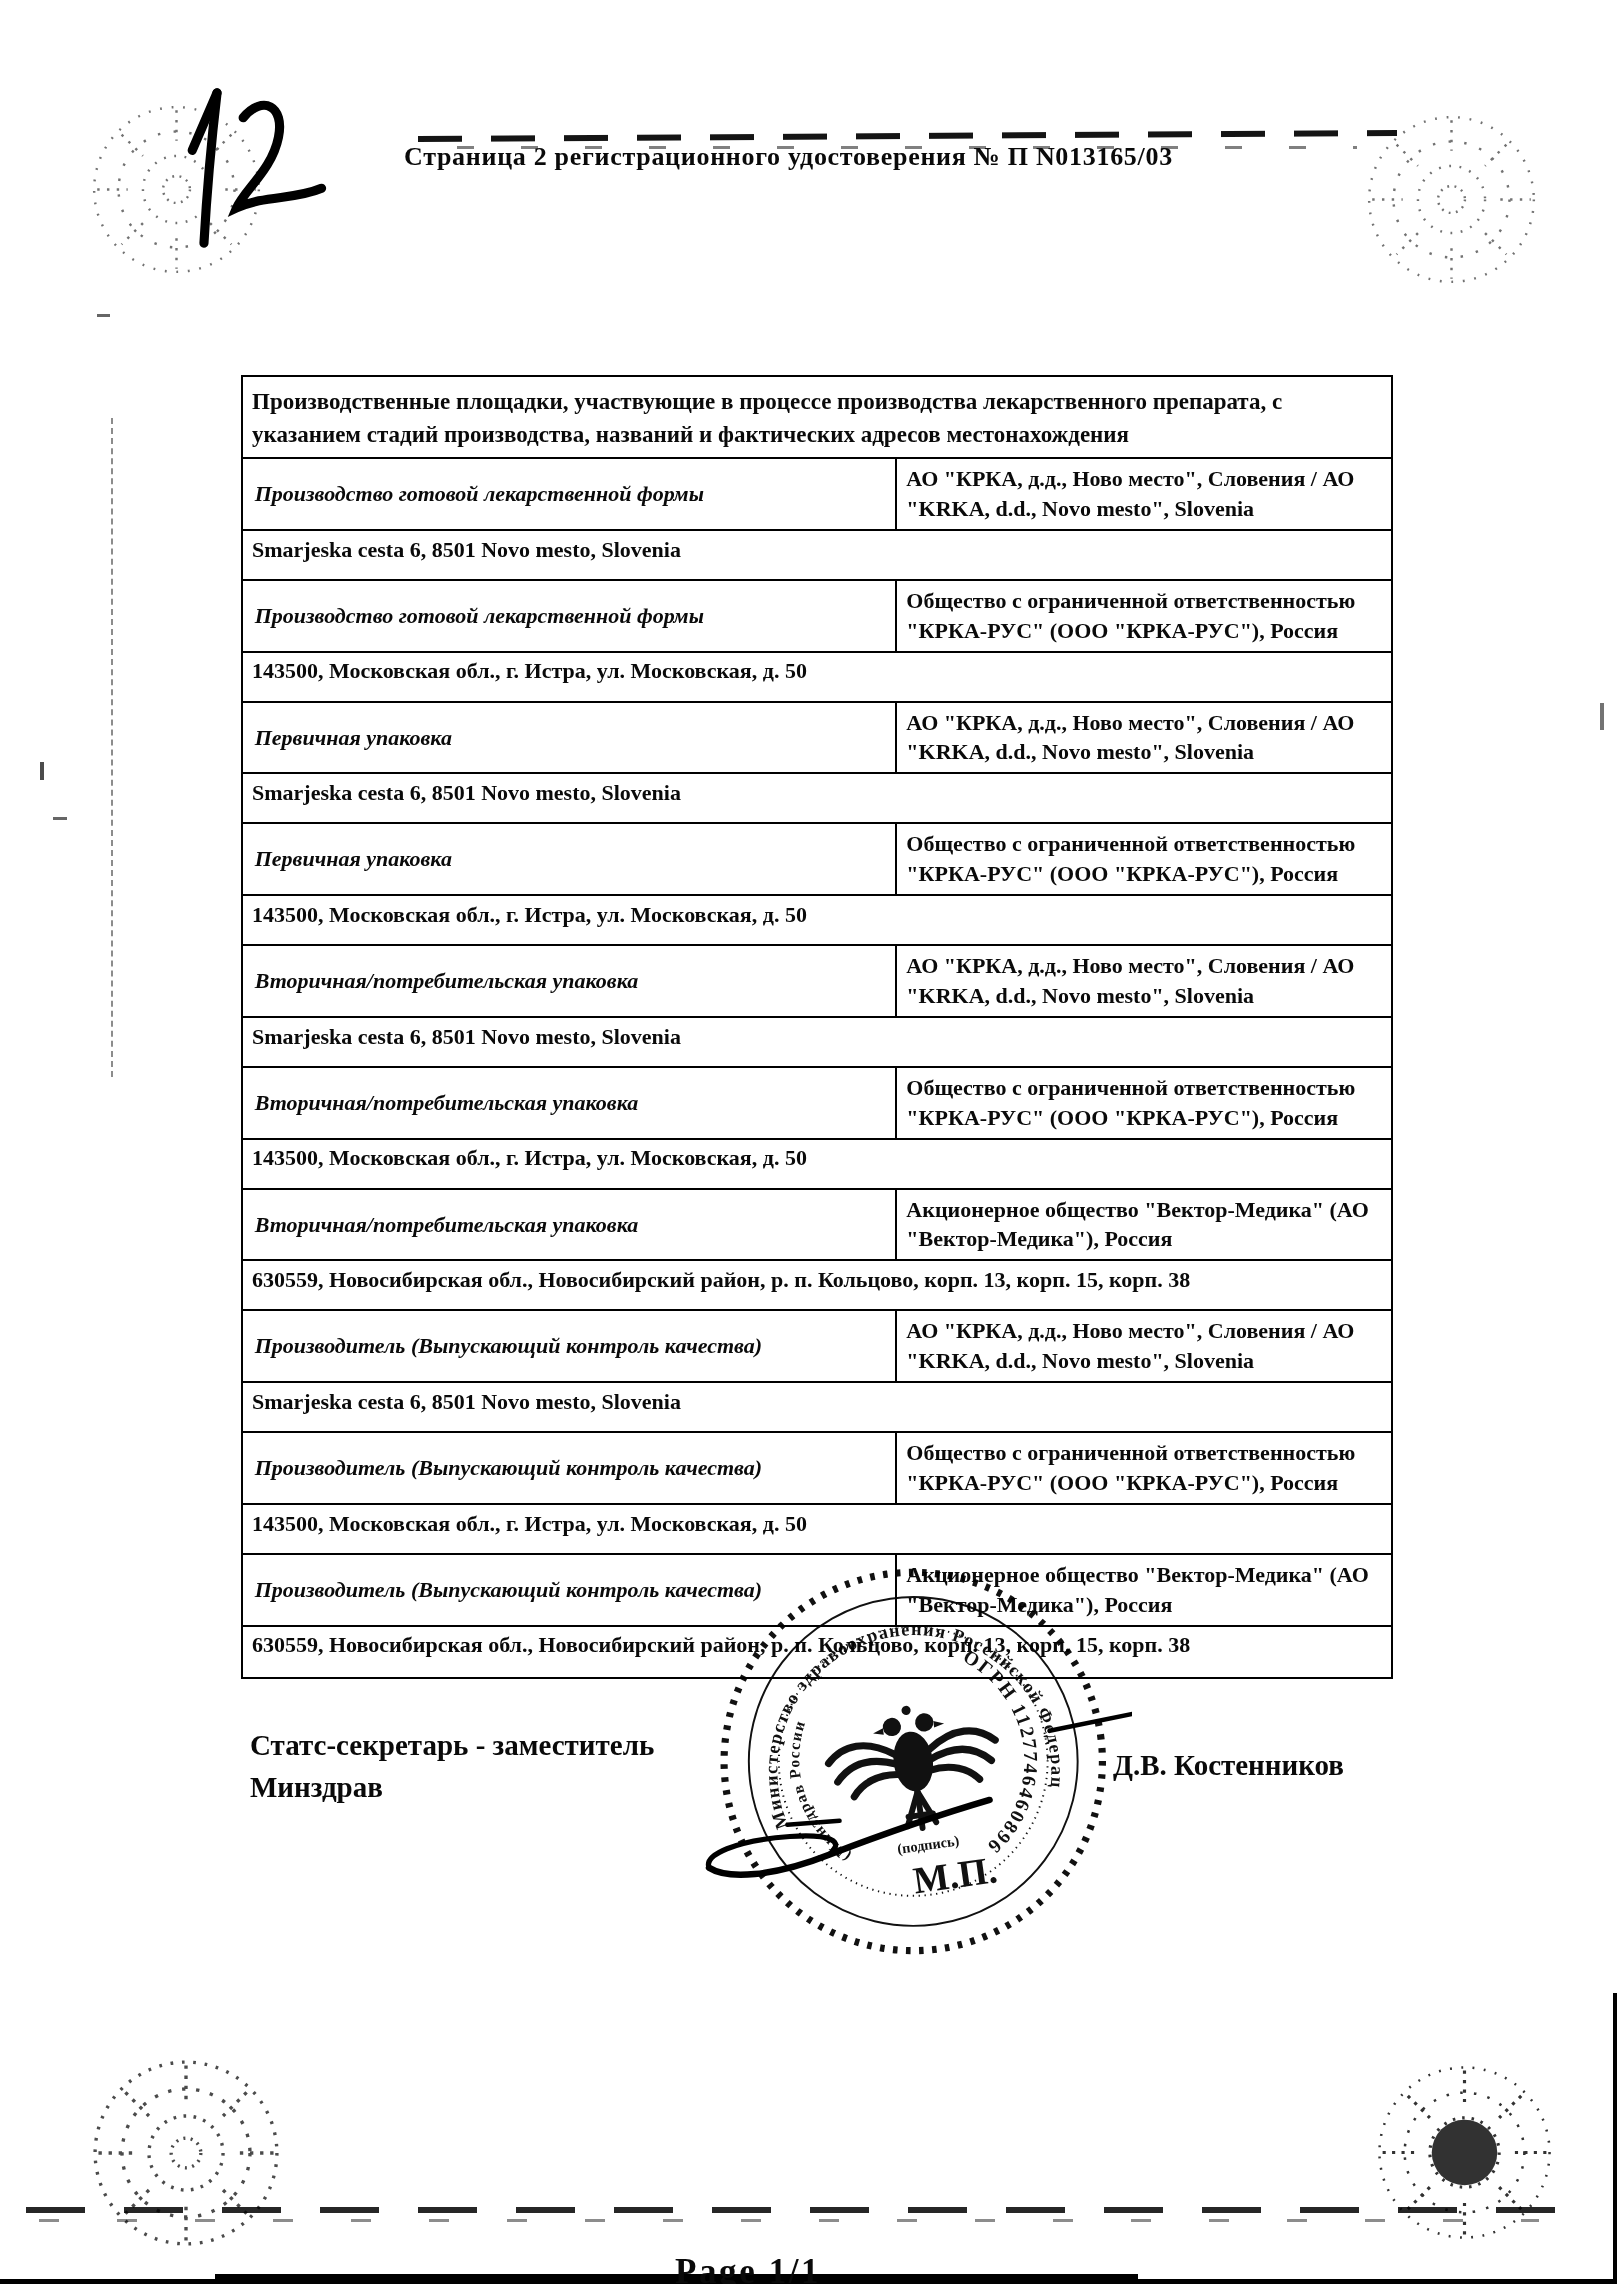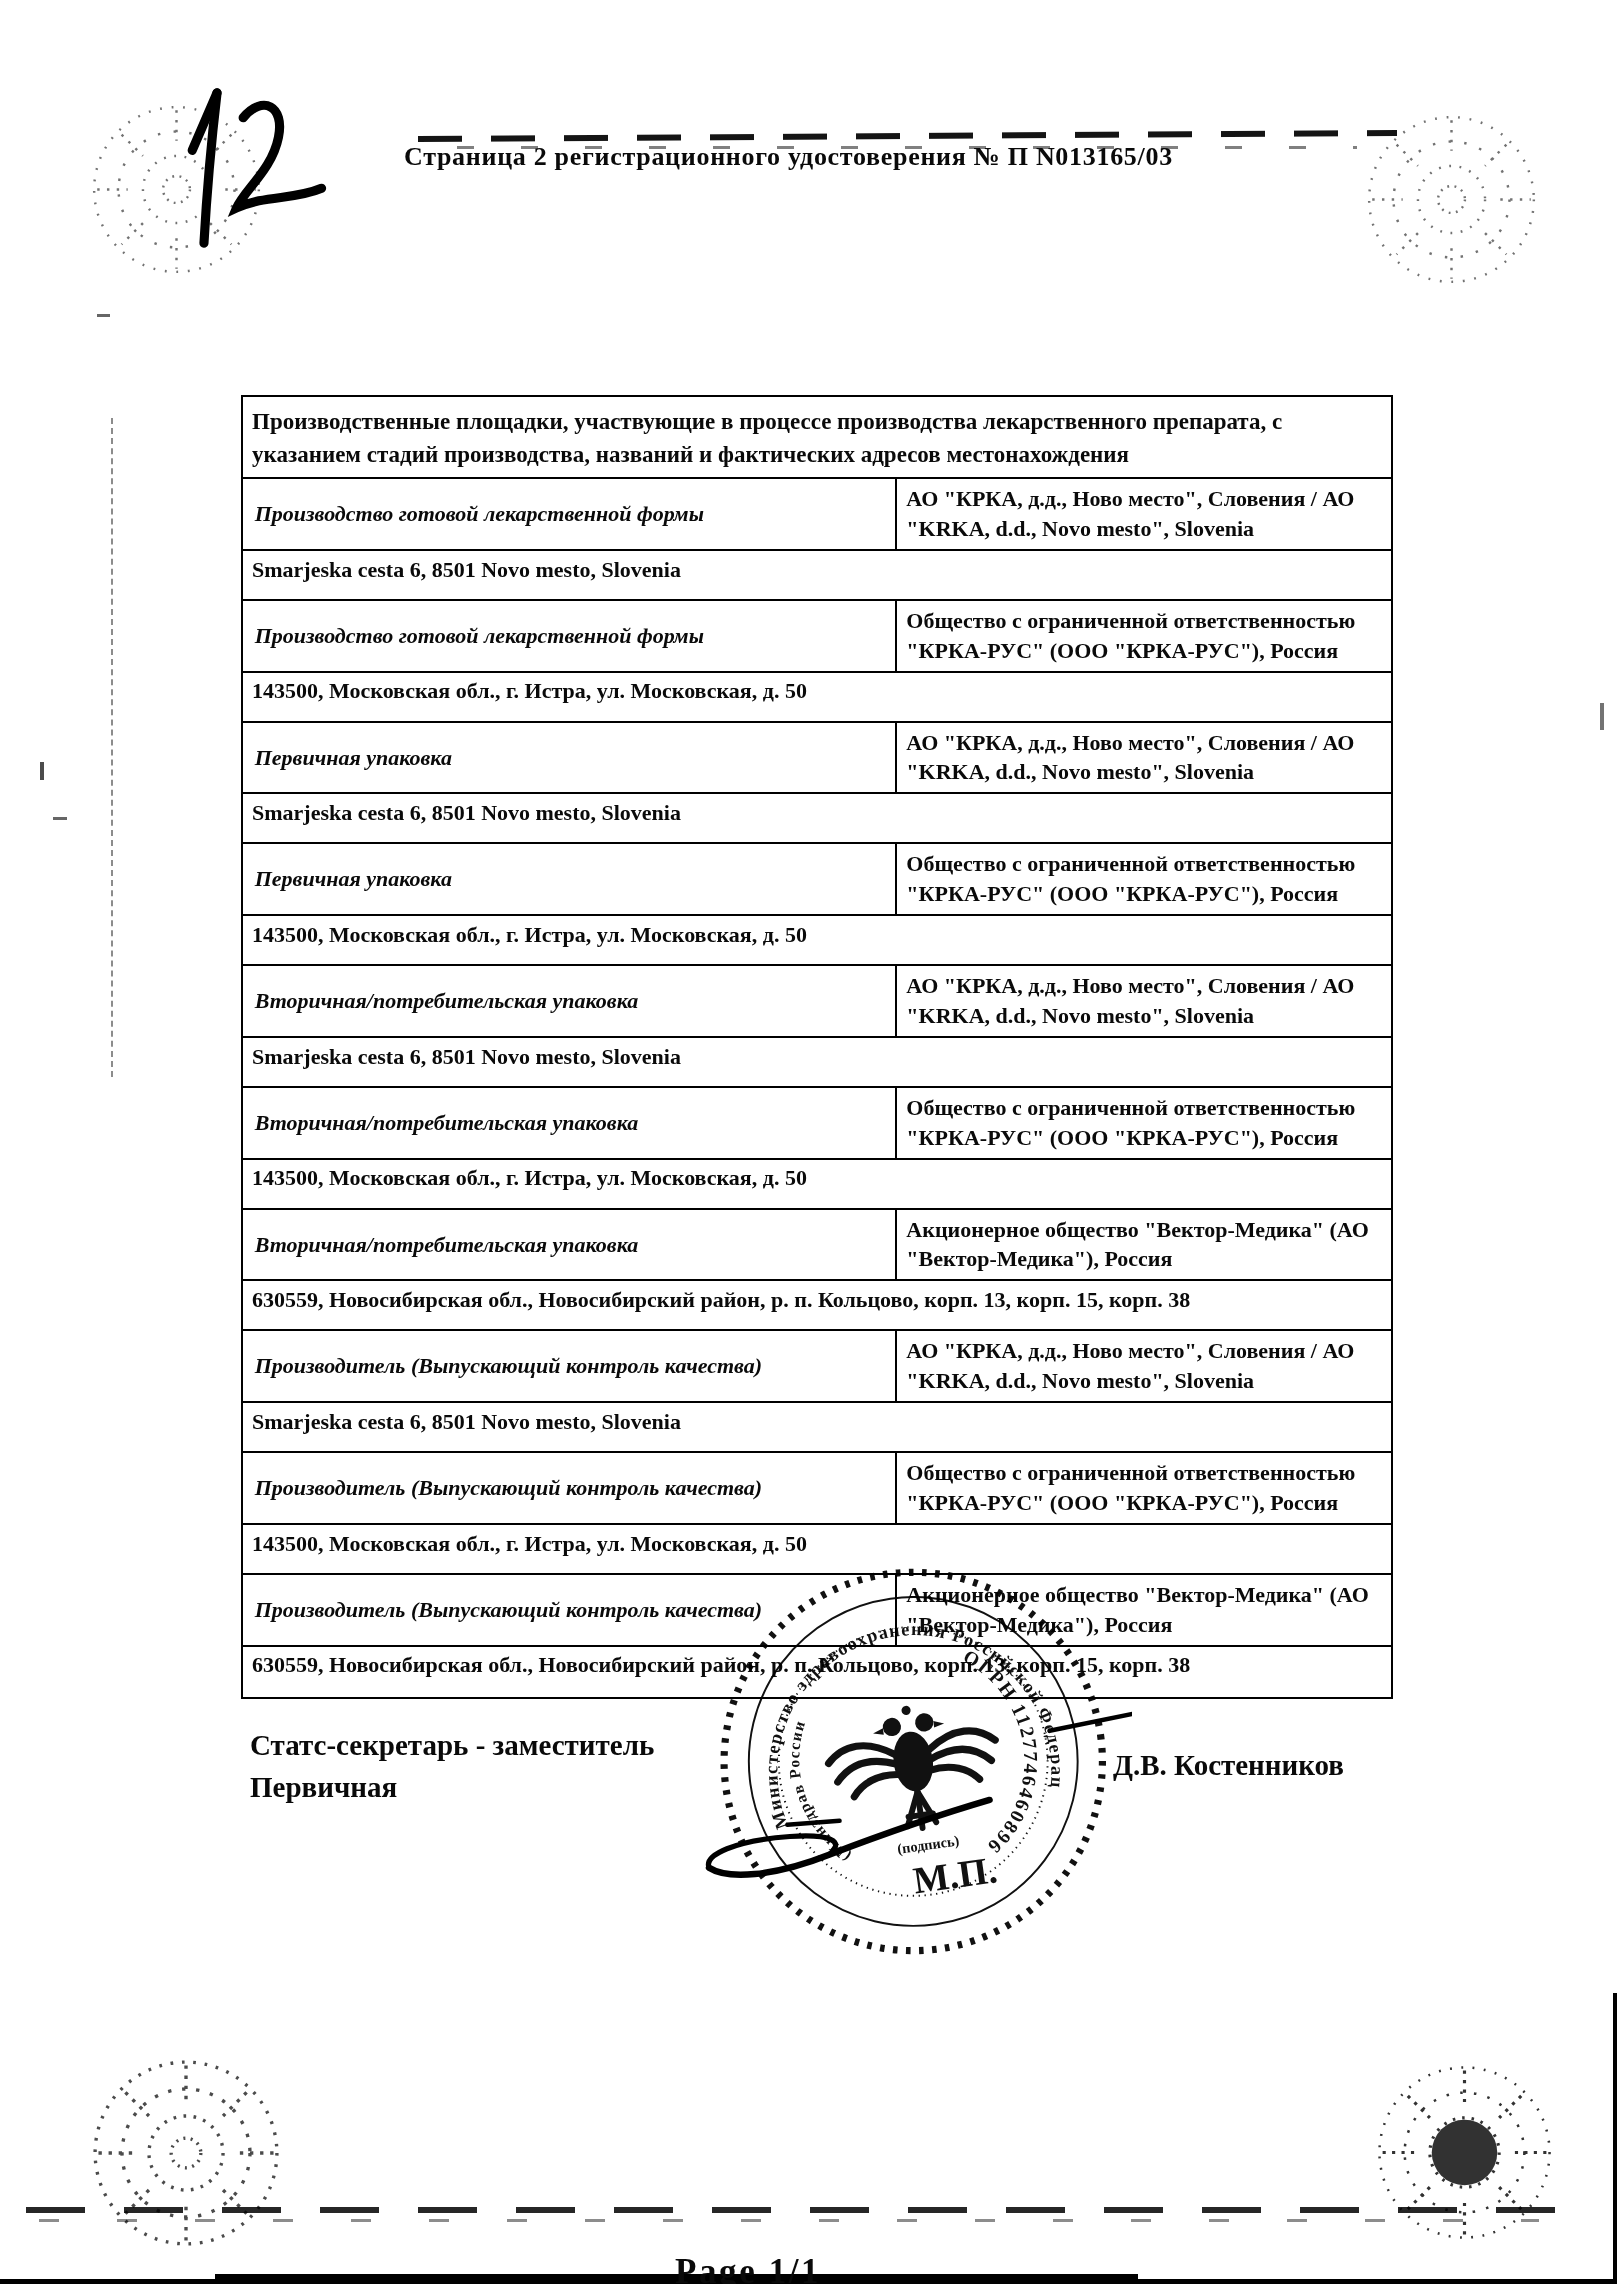--- a/index.html
+++ b/index.html
@@ -16,21 +16,21 @@
   
   .noise{position:absolute;background:repeating-linear-gradient(90deg,#000 0 44px,transparent 44px 73px);}
   .noise.n1{left:418px;top:133px;width:979px;height:5.9px;transform:rotate(-.35deg);opacity:.92;}
   .noise.n2{left:457px;top:146px;width:900px;height:2.6px;background:repeating-linear-gradient(90deg,#000 0 17px,transparent 17px 64px);opacity:.5;}
   .noise.n3{left:26px;top:2207px;width:1553px;height:5.9px;opacity:.85;background:repeating-linear-gradient(90deg,#000 0 59px,transparent 59px 98px);}
   .noise.n4{left:39px;top:2219px;width:1500px;height:2.6px;opacity:.45;background:repeating-linear-gradient(90deg,#000 0 19.6px,transparent 19.6px 78px);}
   .bar{position:absolute;background:#000;}
   
   .reg-table{
     position:absolute;left:241px;top:375px;width:1152px;
-    border:2.6px solid #000;box-sizing:border-box;background:rgba(255,255,255,.0);margin-top:20px;
+    border:2.6px solid #000;box-sizing:border-box;background:rgba(255,255,255,.0);
   }
   .t-header{
     min-height:82px;border-bottom:2.6px solid #000;box-sizing:border-box;
     padding:7.8px 10.4px 5.2px 9px;font-weight:700;font-size:23px;line-height:1.45;
   }
   .t-row{display:flex;border-bottom:2.6px solid #000;box-sizing:border-box;}
   .t-row:last-child{border-bottom:none;}
   .t-row.pair{min-height:63px;}
   .t-row.addr{min-height:50px;}
   .cell{box-sizing:border-box;font-size:22px;line-height:1.35;font-weight:700;}
@@ -230,21 +230,21 @@
     <div class="cell stage">Производитель (Выпускающий контроль качества)</div>
     <div class="cell company">Акционерное общество "Вектор-Медика" (АО "Вектор-Медика"), Россия</div>
   </div>
   <div class="t-row addr">
     <div class="cell address">630559, Новосибирская обл., Новосибирский район, р. п. Кольцово, корп. 13, корп. 15, корп. 38</div>
   </div>
 </div>
 
 <div class="sig-title">
   <span>Статс-секретарь - заместитель</span><br>
-  <span>Первичная</span>
+  <span>Минздрав</span>
 </div>
 <div class="sig-name">Д.В. Костенников</div>
 
 <svg class="abs" style="left:701px;top:1556px" width="431" height="424" viewBox="0 0 660 650">
   <defs>
     <path id="arcOuter" d="M 122 387 A 210 210 0 1 1 527 387"></path>
     <path id="arcOgrn" d="M 420 172 A 172 172 0 0 1 376 478"></path>
     <path id="arcInner" d="M 212 442 A 172 172 0 0 1 170 232"></path>
   </defs>
   <g transform="rotate(-8 325 315)" stroke="#000" fill="none" opacity=".93">

